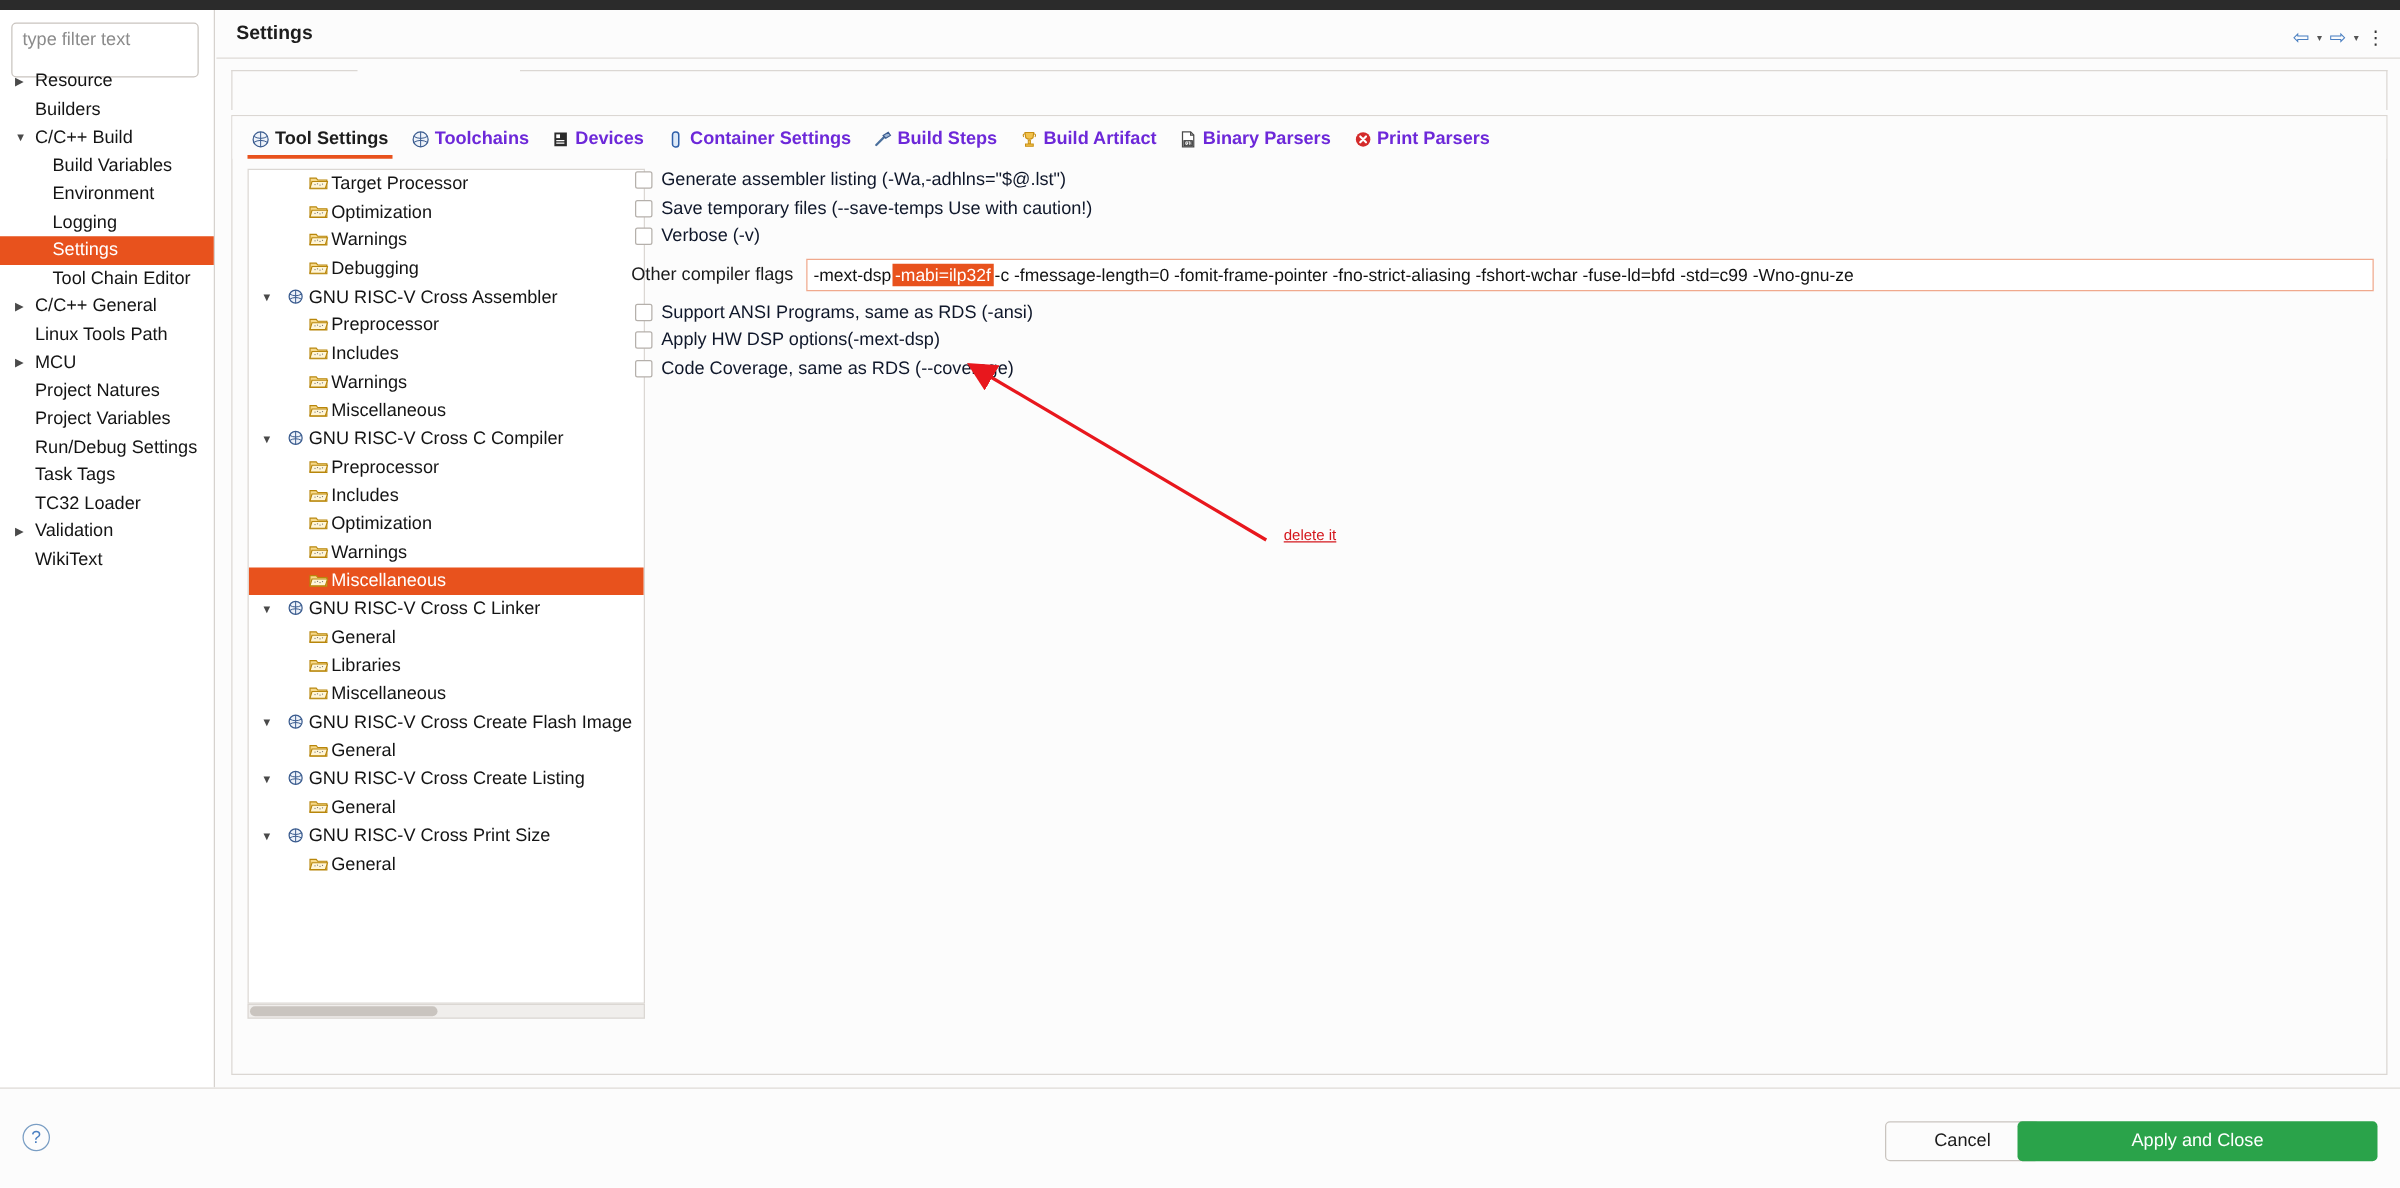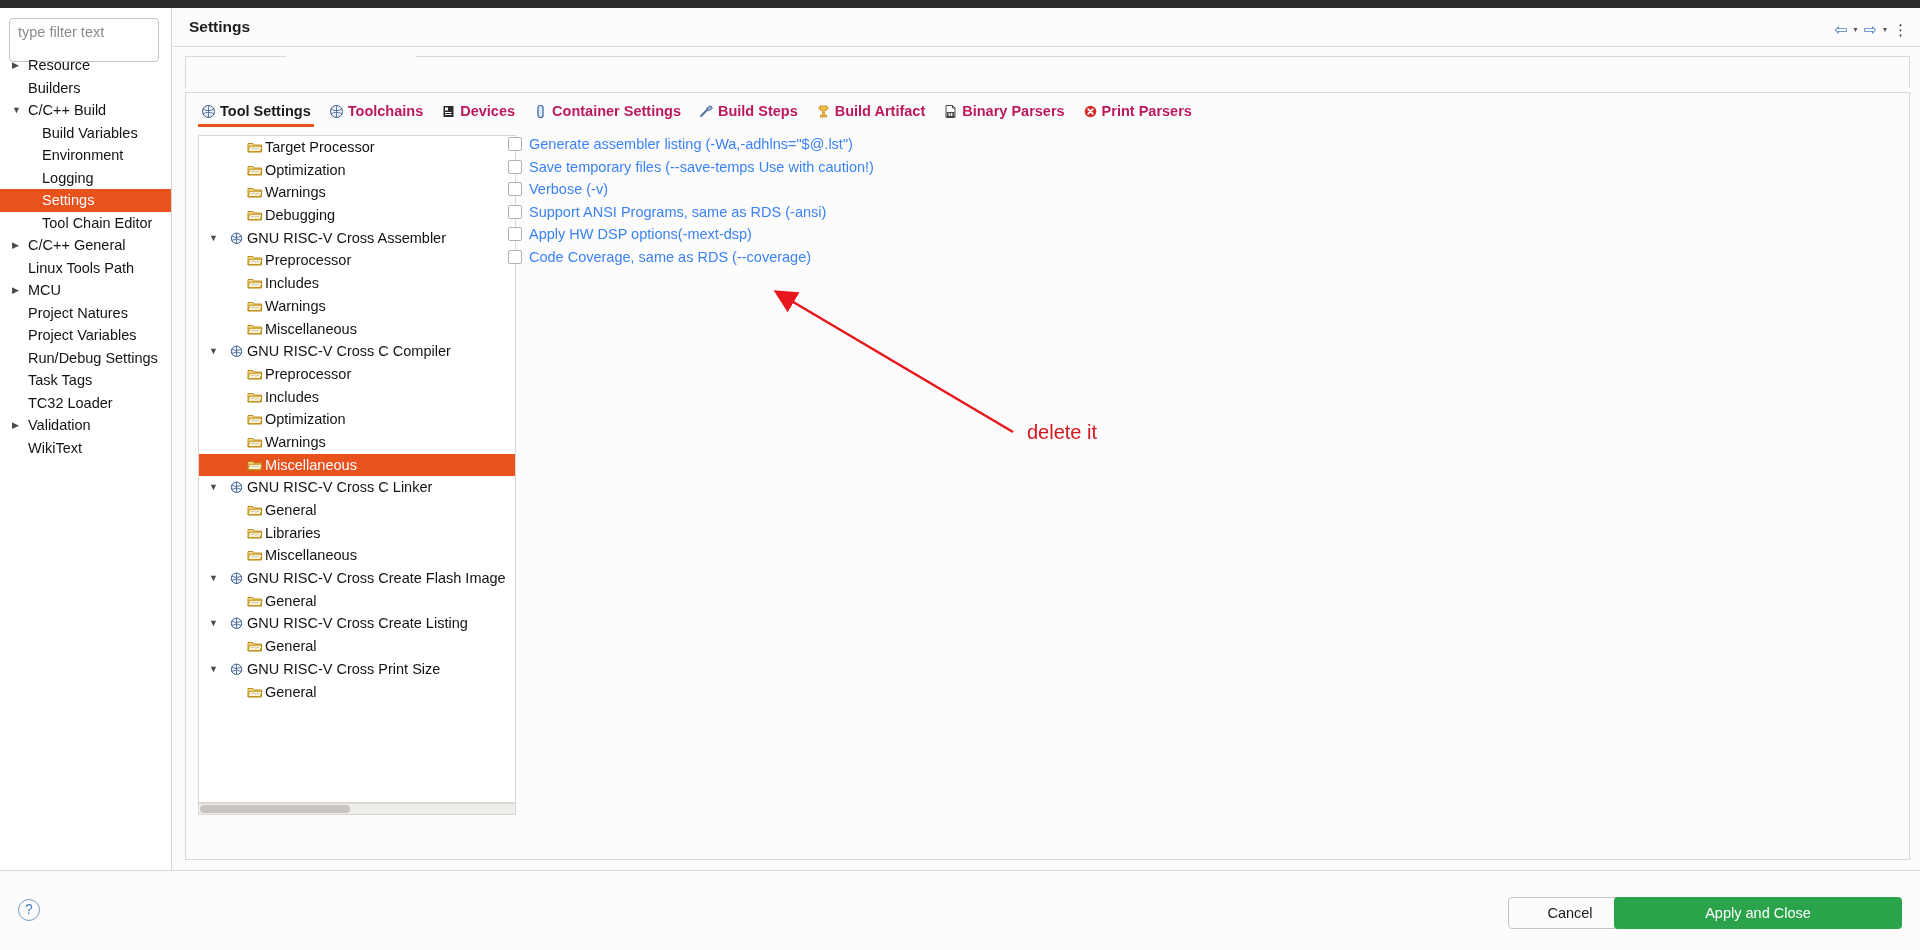--- a/index.html
+++ b/index.html
@@ -120,21 +120,21 @@
     padding-left: 6px;
     background: #fcfcfc;
   }
   .tab {
     position: relative;
     display: flex; align-items: center; gap: 4px;
     height: 32px;
     padding: 0 9px;
     font-size: 14.5px;
     font-weight: bold;
-    color: #be185d;
+    color: #6d28d9;
     white-space: nowrap;
   }
   .tab.active { color: #1c1c1c; }
   .tab.active::after {
     content: "";
     position: absolute; left: 6px; right: 6px; bottom: 0;
     height: 3px; background: #e8521d;
   }
   .tabicon { display: inline-block; width: 15px; height: 15px; position: relative; }
 
@@ -173,21 +173,21 @@
     position: absolute; left: 1px; top: 1px;
     width: 150px; height: 8px;
     background: #c9c4bf; border-radius: 4px;
   }
 
   
   .opts { position: absolute; left: 318px; top: 40px; width: 1395px; }
   .optrow {
     position: relative;
     height: 22.5px; line-height: 22.5px;
-    font-size: 14.5px; color: #3b82f6;
+    font-size: 14.5px; color: #0f172a;
     white-space: nowrap;
     padding-left: 25px;
   }
   .cbox {
     position: absolute; left: 4px; top: 4px;
     width: 14px; height: 14px;
     border: 1px solid #b5b0ab;
     border-radius: 2px;
     background: #ffffff;
   }
@@ -219,22 +219,23 @@
     background: #e8521d; color: #ffffff;
     padding: 1px 2px;
   }
 
   
   .anno { position: absolute; left: 318px; top: 40px; pointer-events: none; }
   .annotext {
     position: absolute;
     left: 523px; top: 288px;
     color: #d4161c;
-    font-size: 20px;
+    font-size: 12px;
     white-space: nowrap;
+    text-decoration: underline;
   }
 
   
   .footer {
     position: absolute; left: 0; top: 870px;
     width: 1920px; height: 80px;
     background: #fcfcfc;
     border-top: 1px solid #dedad6;
   }
   .helpbtn {
@@ -583,20 +584,28 @@
         <div class="thumb"></div>
       </div>
 
       <div class="opts">
         <div id="cb-top">
             <div class="optrow"><span class="cbox"></span><span>Generate assembler listing (-Wa,-adhlns="$@.lst")</span></div>
             <div class="optrow"><span class="cbox"></span><span>Save temporary files (--save-temps Use with caution!)</span></div>
             <div class="optrow"><span class="cbox"></span><span>Verbose (-v)</span></div>
           </div>
 
+        <div class="flagrow">
+          <span class="flaglabel">Other compiler flags</span>
+          <div class="flagfield">
+            <span class="seg">-mext-dsp </span>
+              <span class="hl">-mabi=ilp32f</span>
+              <span class="seg"> -c -fmessage-length=0  -fomit-frame-pointer -fno-strict-aliasing -fshort-wchar -fuse-ld=bfd -std=c99 -Wno-gnu-ze</span>
+          </div>
+        </div>
 
         <div id="cb-bottom">
             <div class="optrow"><span class="cbox"></span><span>Support ANSI Programs, same as RDS (-ansi)</span></div>
             <div class="optrow"><span class="cbox"></span><span>Apply HW DSP options(-mext-dsp)</span></div>
             <div class="optrow"><span class="cbox"></span><span>Code Coverage, same as RDS (--coverage)</span></div>
           </div>
       </div>
 
       <div class="anno">
         <svg width="620" height="330" style="position:absolute;left:0;top:0;overflow:visible">

